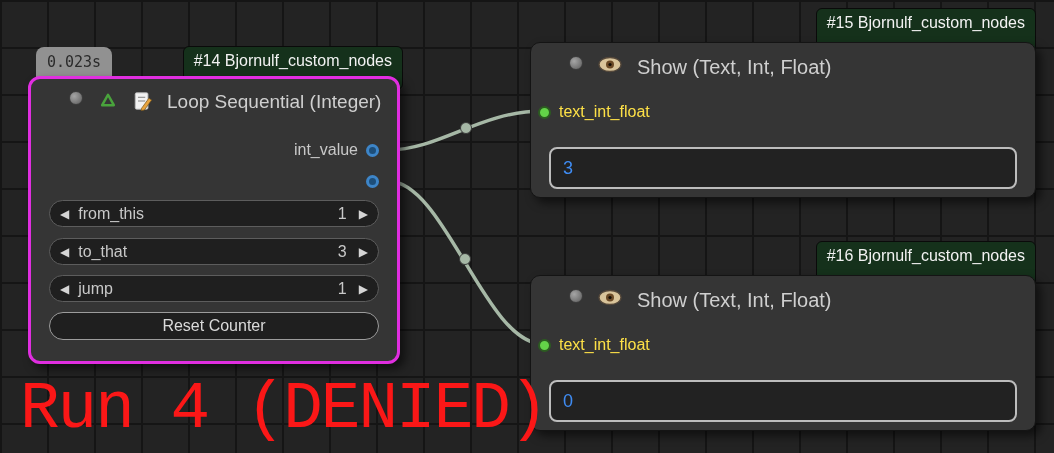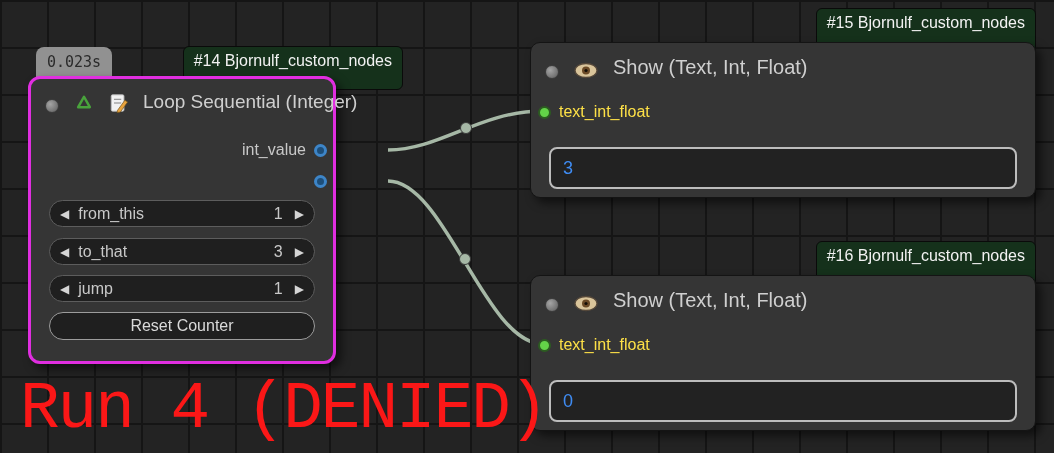--- a/index.html
+++ b/index.html
@@ -23,29 +23,29 @@
     position:absolute;height:44px;line-height:21px;padding:3px 10px;
     background:#15311b;border:1px solid #0a0a0a;border-radius:6px;
     color:#f2f2f2;font-size:16px;white-space:nowrap;
   }
   .timing{
     position:absolute;left:36px;top:47px;width:76px;height:30px;
     background:#919191;color:#2b2b2b;border-radius:8px 8px 0 0;
     font-family:"DejaVu Sans Mono", monospace;font-size:15px;
     display:flex;align-items:center;justify-content:center;
   }
-  .node-header{display:flex;align-items:flex-end;gap:15px;padding:12px 14px 0 14px;}
+  .node-header{display:flex;align-items:flex-start;gap:15px;padding:12px 14px 0 14px;margin-left:24px;}
   .collapse-dot{
     width:14px;height:14px;border-radius:50%;flex:0 0 auto;
     background:radial-gradient(circle at 35% 35%, #a5a5a5, #5c5c5c);
     border:1px solid #3d3d3d;
   }
   .node-title{font-size:19px;color:#cfcfcf;white-space:nowrap;}
 
-  .out-row{position:absolute;right:6px;display:flex;align-items:center;gap:8px;height:20px;}
+  .out-row{position:absolute;right:18px;display:flex;align-items:center;gap:8px;height:20px;}
   .out-label{font-size:16px;color:#c8c8c8;}
   .port-out{
     width:13px;height:13px;border-radius:50%;
     background:#1d4e79;border:3px solid #3d85c8;
   }
   .port-in{
     position:absolute;width:13px;height:13px;border-radius:50%;
     background:#63d348;border:2px solid #2c5c21;
   }
 
@@ -88,21 +88,21 @@
   <svg id="wires">
     <path d="M 388 150 C 440 150, 480 111, 543 111" fill="none" stroke="#a6b8a6" stroke-width="3.5"></path>
     <path d="M 388 181 C 445 181, 485 344, 543 344" fill="none" stroke="#a6b8a6" stroke-width="3.5"></path>
     <circle cx="466" cy="128" r="5.5" fill="#a6b8a6" stroke="#3a3a3a" stroke-width="1"></circle>
     <circle cx="465" cy="259" r="5.5" fill="#a6b8a6" stroke="#3a3a3a" stroke-width="1"></circle>
   </svg>
 
   <div class="timing">0.023s</div>
   <div class="badge" style="right:651px;top:46px;">#14 Bjornulf_custom_nodes</div>
 
-  <div class="node" style="left:28px;top:76px;width:308px;height:288px;border:3px solid #e02ee0;border-radius:12px;">
+  <div class="node" style="left:28px;top:76px;width:372px;height:288px;border:3px solid #e02ee0;border-radius:12px;">
     <div class="node-header">
       <span class="collapse-dot"></span>
       <span class="icon">
         <svg width="20" height="20" viewBox="0 0 24 24">
           <path d="M12 4.5 L19 17 H5 Z" fill="none" stroke="#49a33c" stroke-width="3" stroke-linejoin="round"></path>
         </svg>
       </span>
       <span class="icon">
         <svg width="19" height="20" viewBox="0 0 20 22">
           <rect x="2" y="2" width="14" height="18" rx="1.5" fill="#f2f2f2" stroke="#b9b9b9"></rect>

